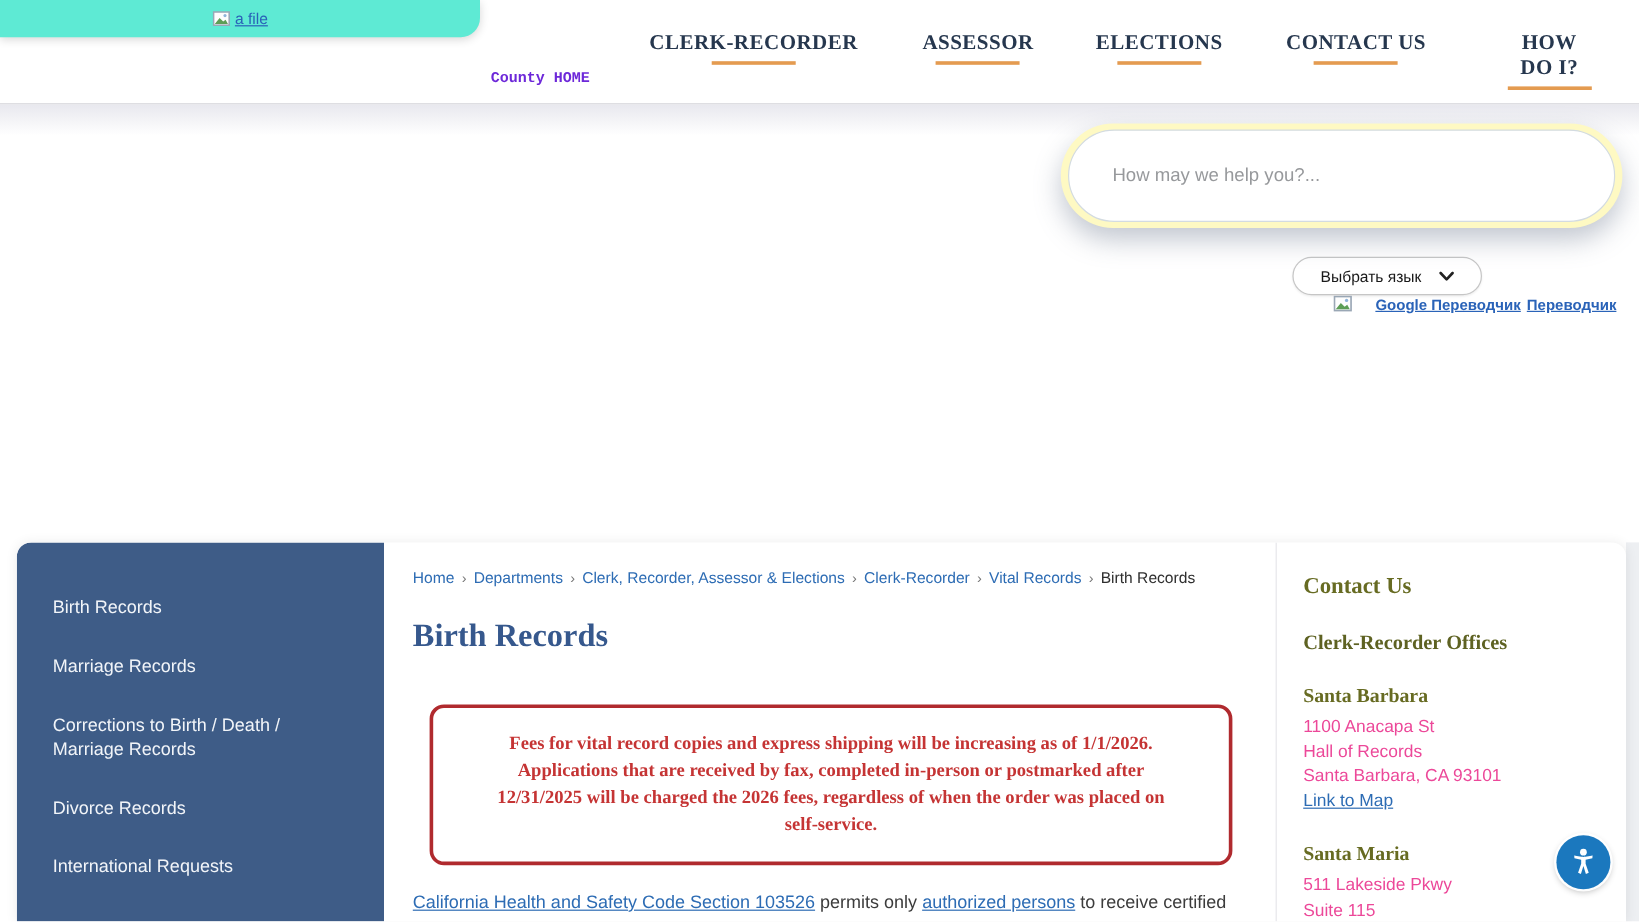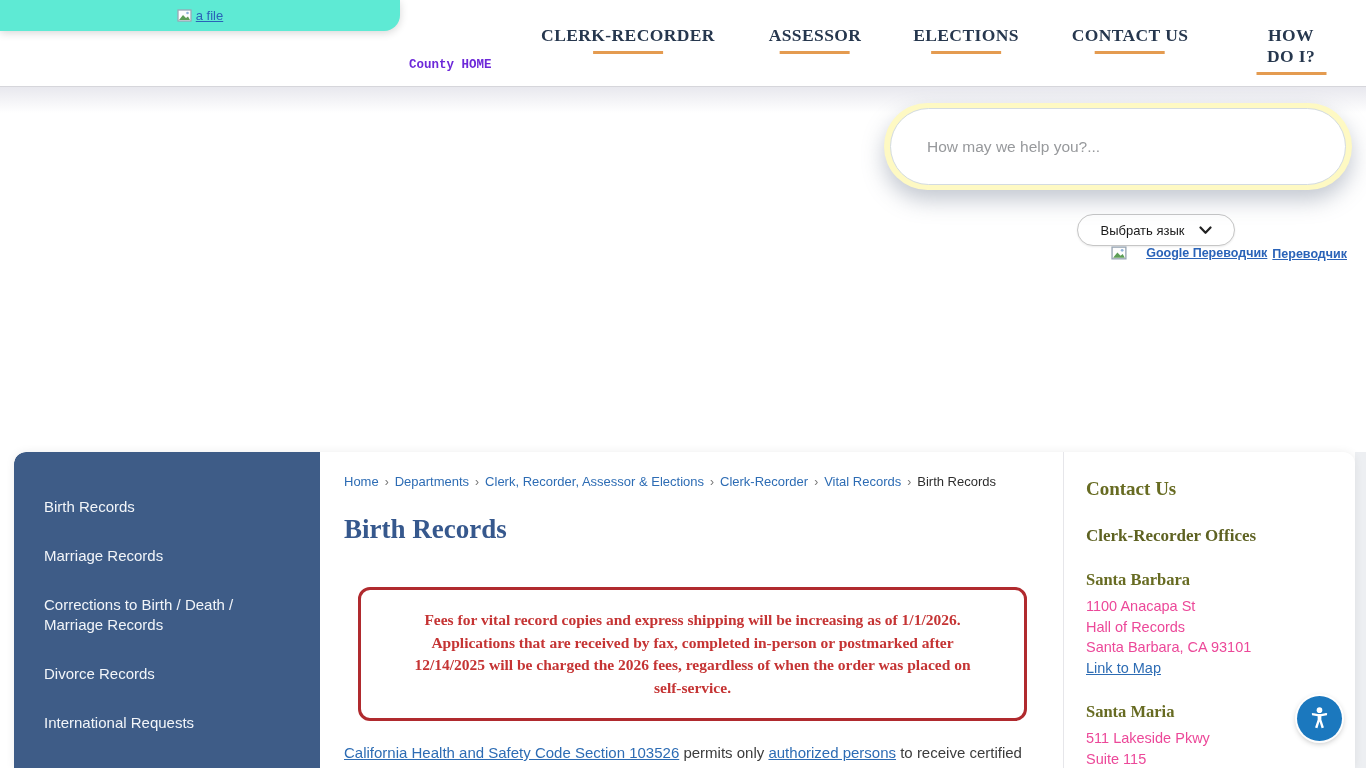--- a/index.html
+++ b/index.html
@@ -35,21 +35,21 @@
   .search-input::placeholder{color:#97999c;}
 
   
   .lang-select{position:absolute;left:1077px;top:214px;width:156px;height:30px;background:#fff;
           border:1px solid #c6c6c6;border-radius:16px;display:flex;align-items:center;
           justify-content:center;gap:14px;font-size:13px;color:#1a1a1a;cursor:pointer;
           box-shadow:0 1px 2px rgba(0,0,0,.08);}
   .translate-row{position:absolute;right:19px;top:246px;display:flex;align-items:center;gap:5px;
           font-size:12.5px;font-weight:700;}
   .translate-row a{color:#2a63b8;text-decoration:underline;cursor:pointer;
-          display:inline-flex;gap:18px;}
+          display:inline-flex;align-items:center;gap:18px;}
 
   
   .bg-right-strip{position:absolute;left:1355px;top:452px;width:11px;height:316px;background:#edeff2;}
   .card{position:absolute;left:14px;top:452px;width:1341px;height:316px;background:#fff;
           border-top-left-radius:12px;border-top-right-radius:12px;
           box-shadow:0 0 10px rgba(0,0,0,.07);overflow:hidden;}
   .sidebar{position:absolute;left:0;top:0;width:306px;height:316px;background:#3e5c87;
           border-top-left-radius:12px;padding-top:45px;box-sizing:border-box;}
   .sidebar ul{list-style:none;margin:0;padding:0 36px 0 30px;}
   .sidebar li{color:#f2f5f9;font-size:15px;line-height:20px;margin-bottom:29px;
@@ -166,21 +166,21 @@
         <span class="sep">›</span>
       <a>Clerk-Recorder</a>
         <span class="sep">›</span>
       <a>Vital Records</a>
         <span class="sep">›</span>
       <span class="current">Birth Records</span>
     </div>
 
     <h1 class="page-title" style="margin:0">Birth Records</h1>
 
-    <div class="alert-box">Fees for vital record copies and express shipping will be increasing as of 1/1/2026. Applications that are received by fax, completed in-person or postmarked after 12/14/2025 will be charged the 2026 fees, regardless of when the order was placed on self-service.</div>
+    <div class="alert-box">Fees for vital record copies and express shipping will be increasing as of 1/1/2026. Applications that are received by fax, completed in-person or postmarked after 12/31/2025 will be charged the 2026 fees, regardless of when the order was placed on self-service.</div>
 
     <p class="body-par" style="margin:0">
       <a>California Health and Safety Code Section 103526</a><span> permits only </span><a>authorized persons</a><span> to receive certified</span>
     </p>
 
     <div class="contact">
       <h2 class="contact-title">Contact Us</h2>
       <h3 class="contact-sub">Clerk-Recorder Offices</h3>
 
       <div>

